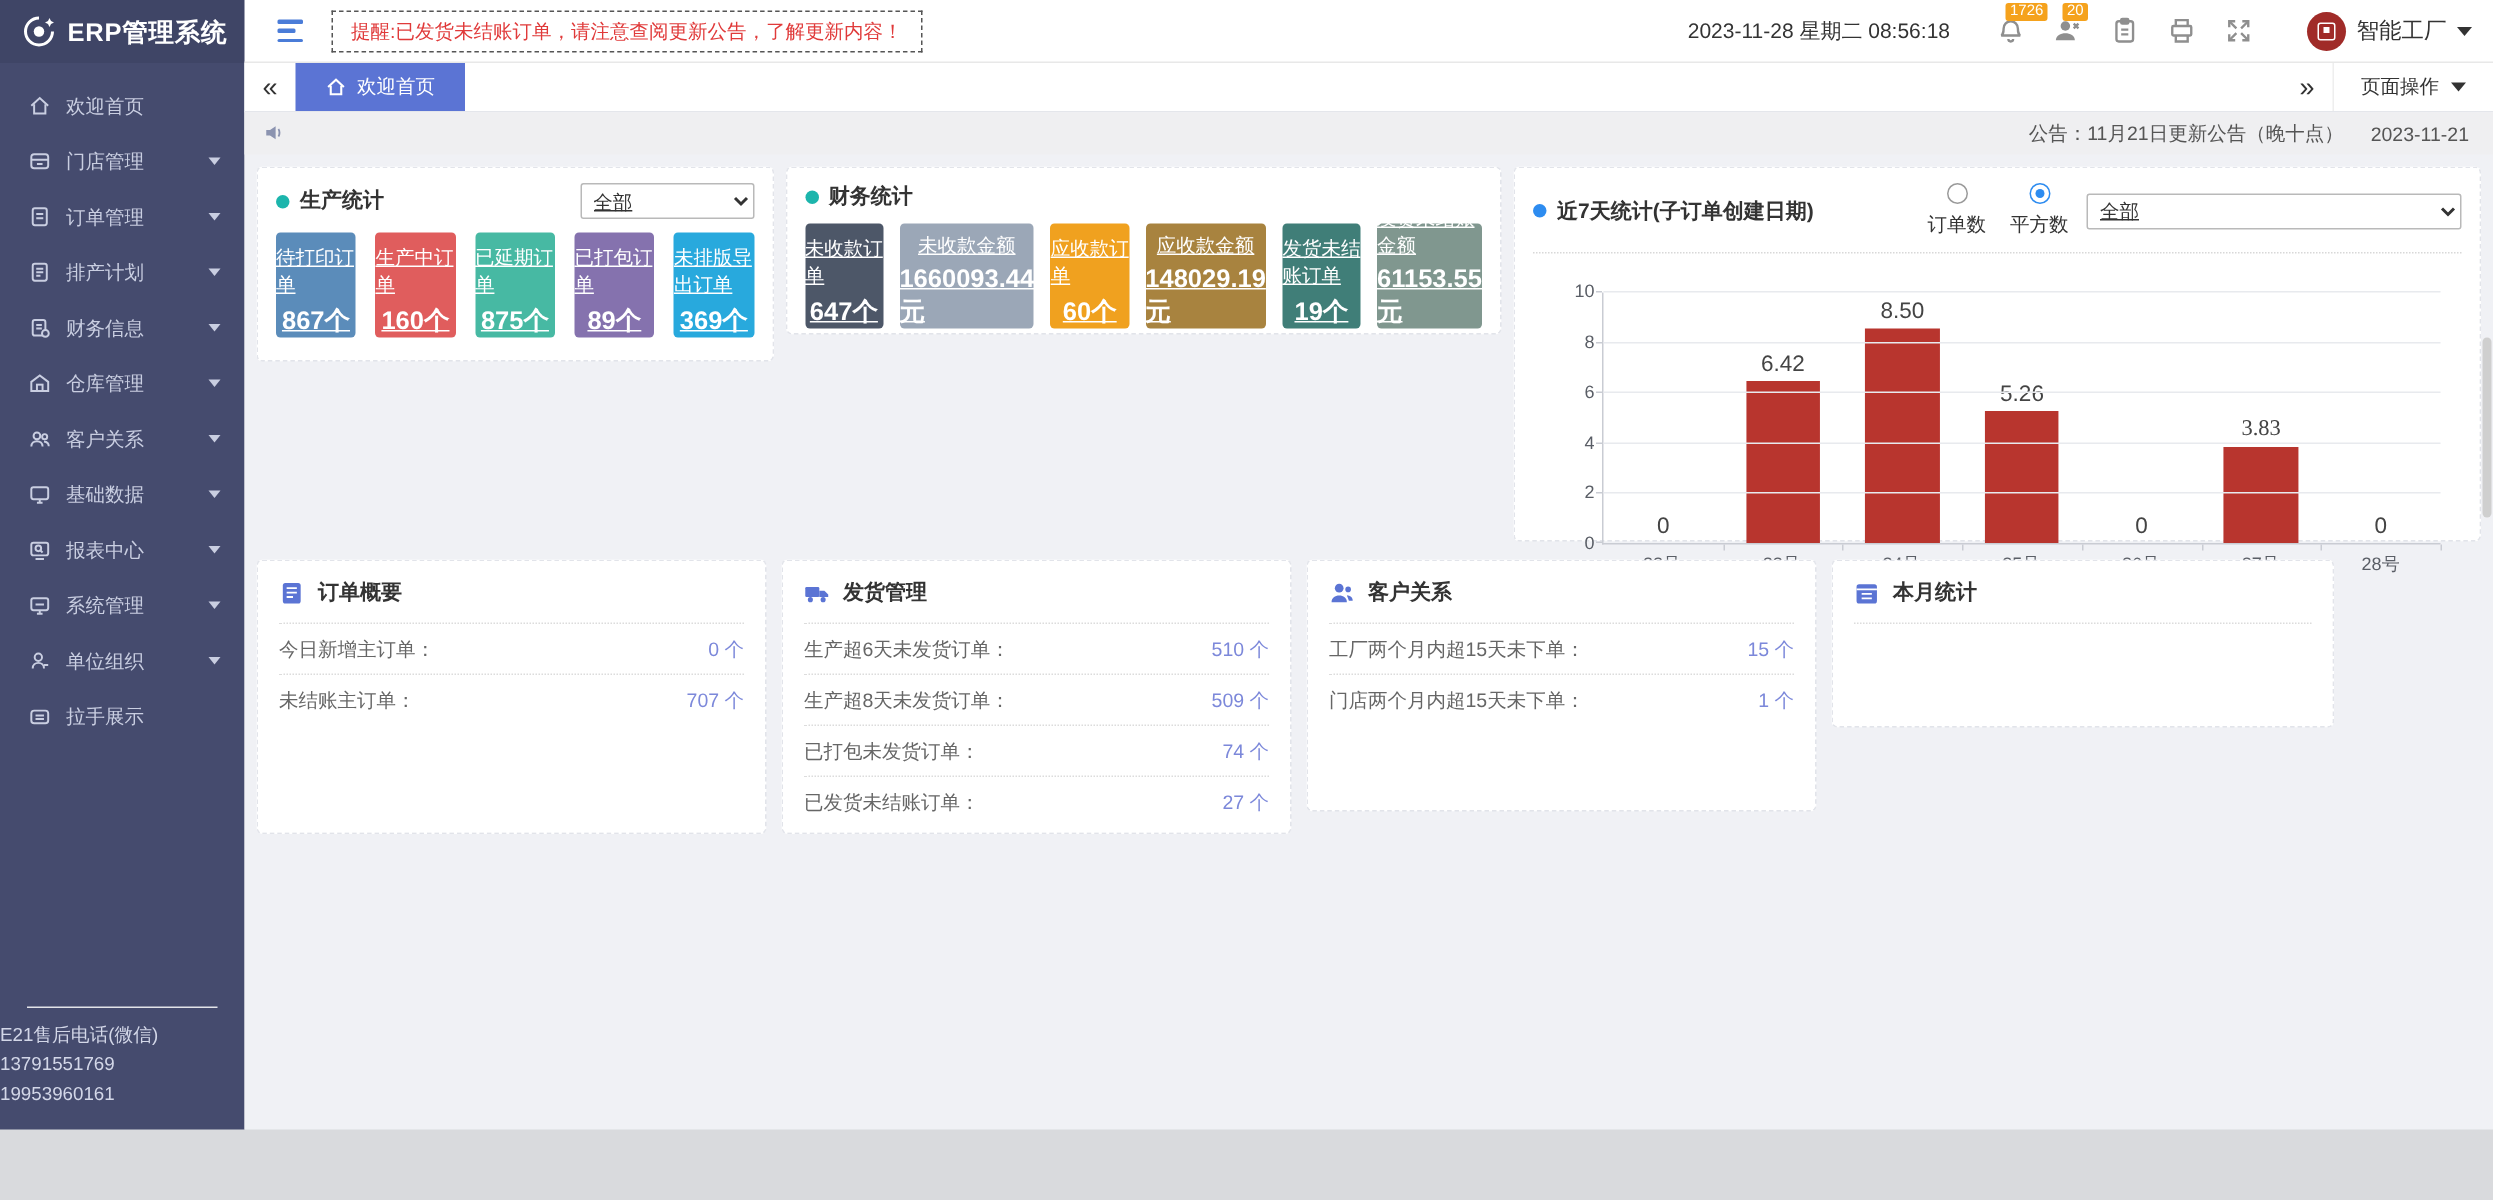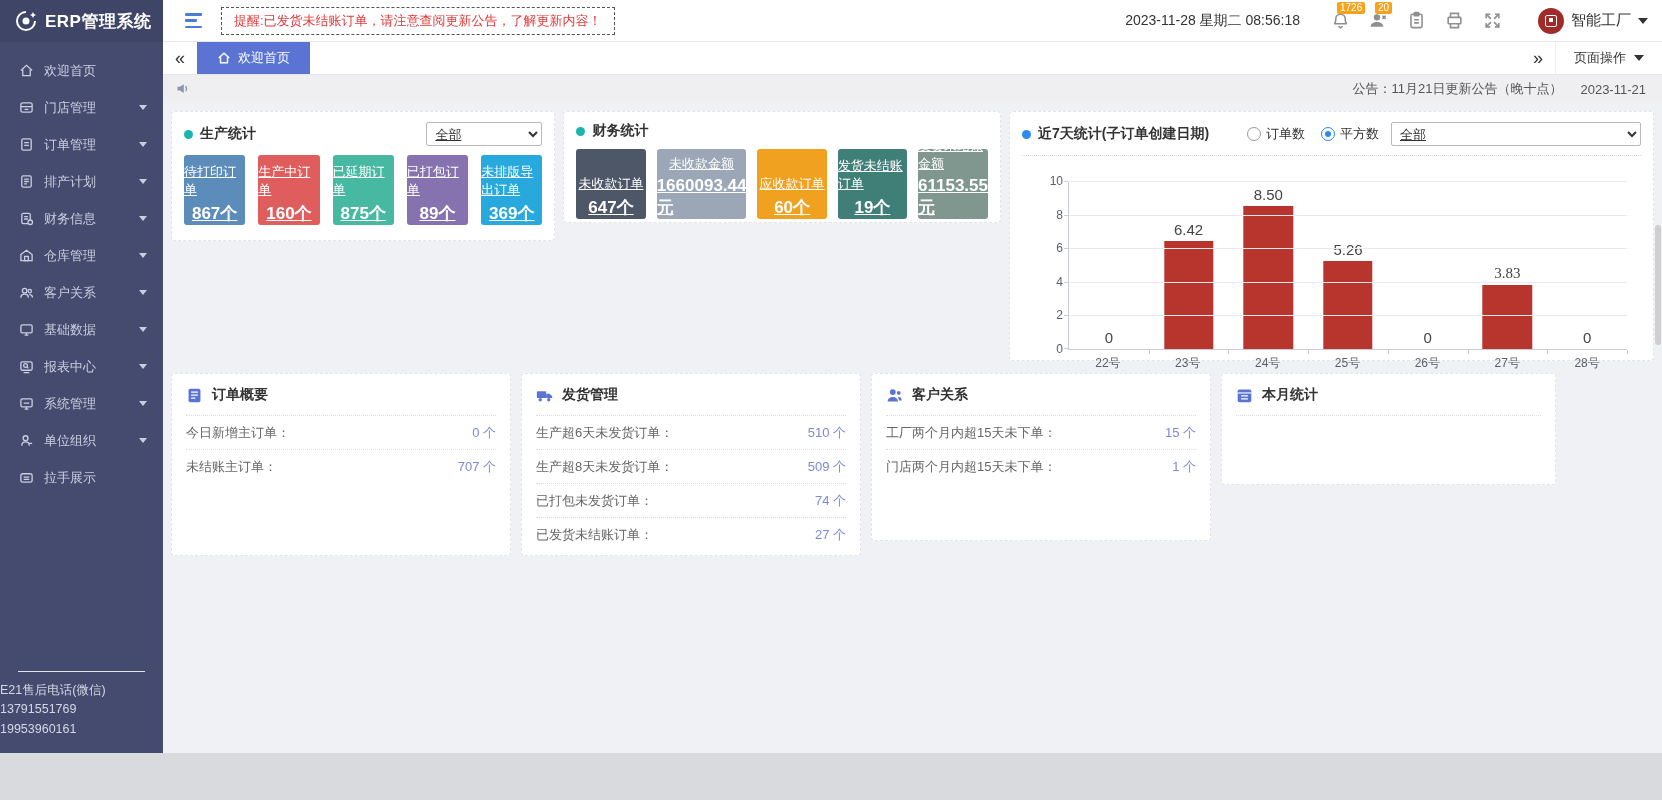--- a/index.html
+++ b/index.html
@@ -71,21 +71,21 @@
 
   .stat-cards { display:flex; gap:13px; margin-top:9px; }
   .stat-card { flex:1; height:70px; border-radius:3px; color:#fff; display:flex; flex-direction:column; align-items:center; justify-content:flex-end; cursor:pointer;text-decoration:underline; }
   .sc-label { font-size:13px; }
   .sc-value { font-size:17px; font-weight:bold; margin-top:3px; }
 
   
   .chart-panel { flex:1; height:250px; min-width:0; }
   .chart-head { display:flex; align-items:center; padding-bottom:9px; border-bottom:1px dotted #d8d8d8; }
   .radio-group { margin-left:auto; display:flex; align-items:center; gap:16px; margin-right:12px; }
-  .radio { display:flex; align-items:center; gap:5px; cursor:pointer; font-size:13px; color:#333; }
+  .radio { display:flex; align-items:center; gap:5px; cursor:pointer; font-size:13px; color:#333;flex-direction:column; }
   .rdot { width:14px; height:14px; border:1px solid #9a9a9a; border-radius:50%; position:relative; background:#fff; }
   .radio.sel .rdot { border-color:#2d8cf0; }
   .radio.sel .rdot:after { content:""; position:absolute; left:3px; top:3px; width:6px; height:6px; border-radius:50%; background:#2d8cf0; }
   .chart-head select.wide { width:250px; }
   .chart-plot { position:relative; height:168px; margin:26px 14px 0 46px; border-left:1px solid #c9ccd3; border-bottom:1px solid #c9ccd3; }
   .gline { position:absolute; left:0; right:0; height:1px; background:#e8eaee; }
   .ylab { position:absolute; left:-30px; width:24px; text-align:right; font-size:12px; color:#5a5e66; transform:translateY(7px); }
   .ytick { position:absolute; left:-5px; width:4px; height:1px; background:#c9ccd3; }
   .xtick { position:absolute; bottom:-5px; width:1px; height:4px; background:#c9ccd3; }
   .bars { position:absolute; left:0; right:0; top:0; bottom:0; display:flex; }
@@ -367,20 +367,24 @@
                     <div class="sc-value">647个</div>
                   </div>
                   <div class="stat-card" style="background: rgb(155, 167, 183);">
                     <div class="sc-label">未收款金额</div>
                     <div class="sc-value">1660093.44元</div>
                   </div>
                   <div class="stat-card" style="background: rgb(240, 161, 31);">
                     <div class="sc-label">应收款订单</div>
                     <div class="sc-value">60个</div>
                   </div>
+                  <div class="stat-card" style="background: rgb(168, 131, 63);">
+                    <div class="sc-label">应收款金额</div>
+                    <div class="sc-value">148029.19元</div>
+                  </div>
                   <div class="stat-card" style="background: rgb(64, 126, 120);">
                     <div class="sc-label">发货未结账订单</div>
                     <div class="sc-value">19个</div>
                   </div>
                   <div class="stat-card" style="background: rgb(128, 151, 143);">
                     <div class="sc-label">发货未结账金额</div>
                     <div class="sc-value">61153.55元</div>
                   </div>
                 </div>
             </div>

